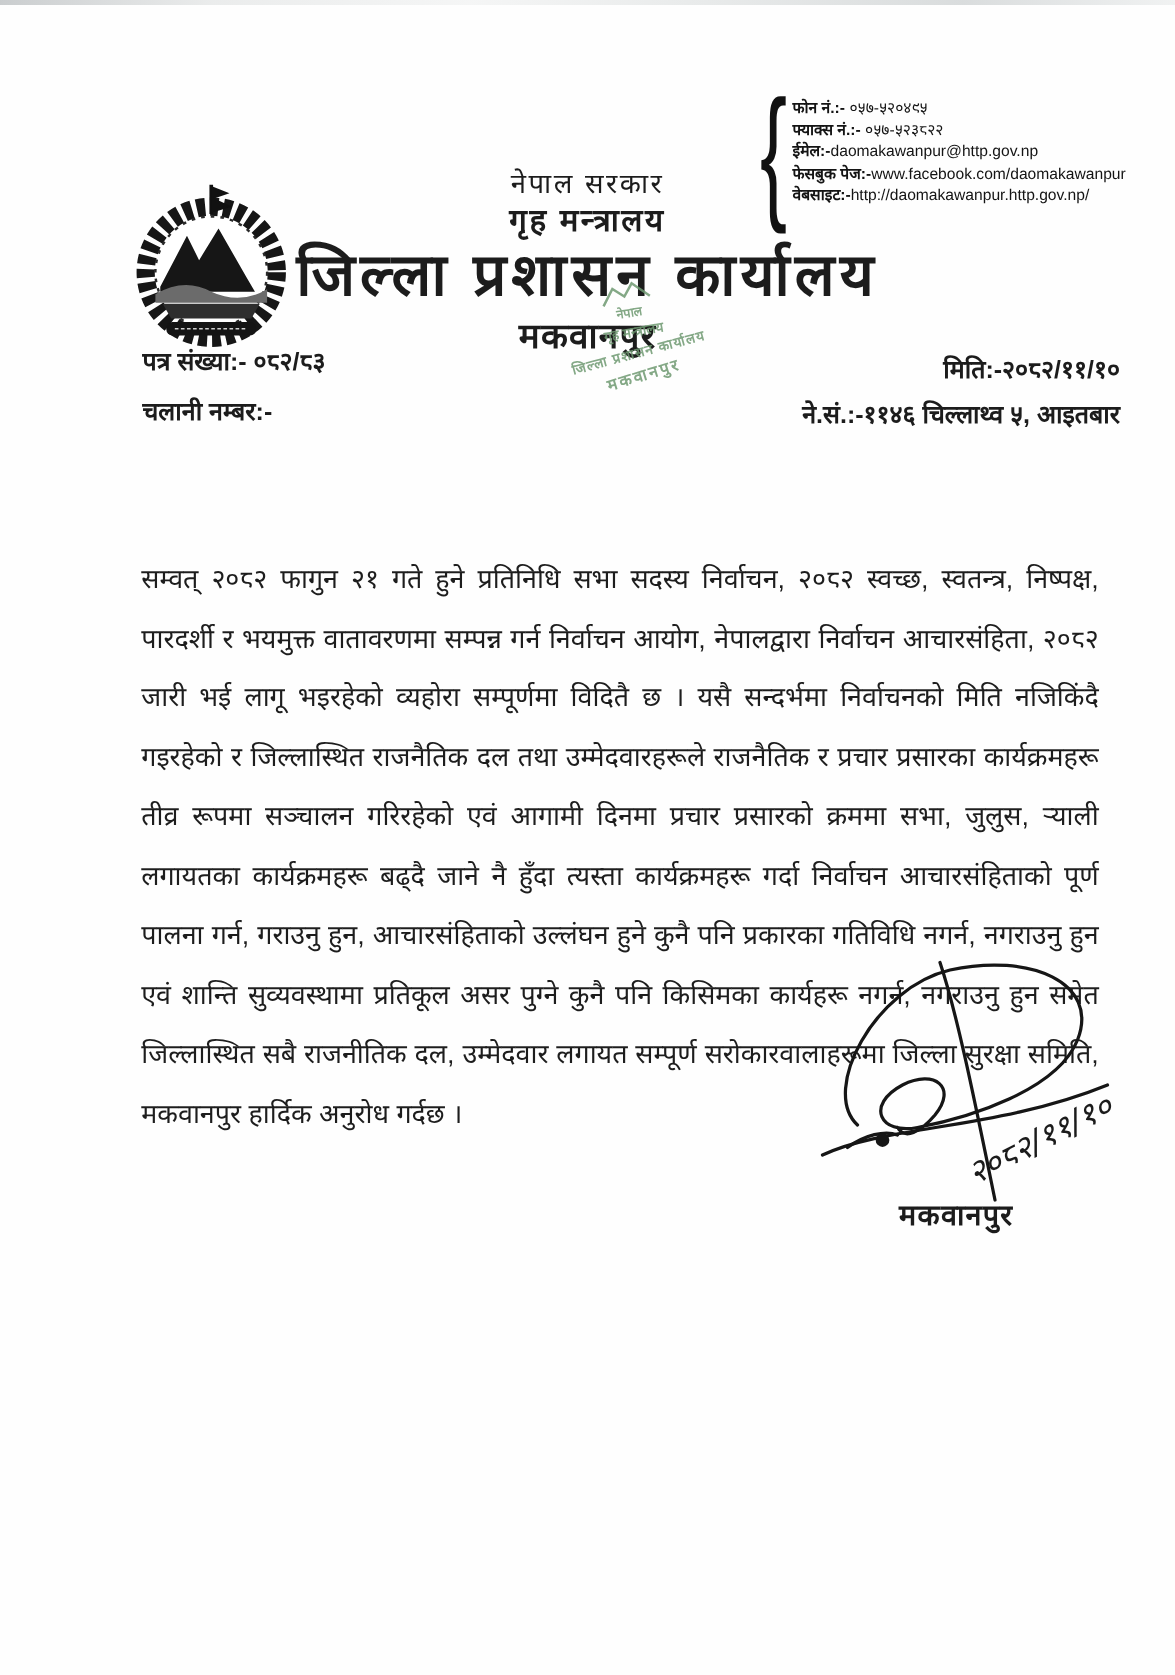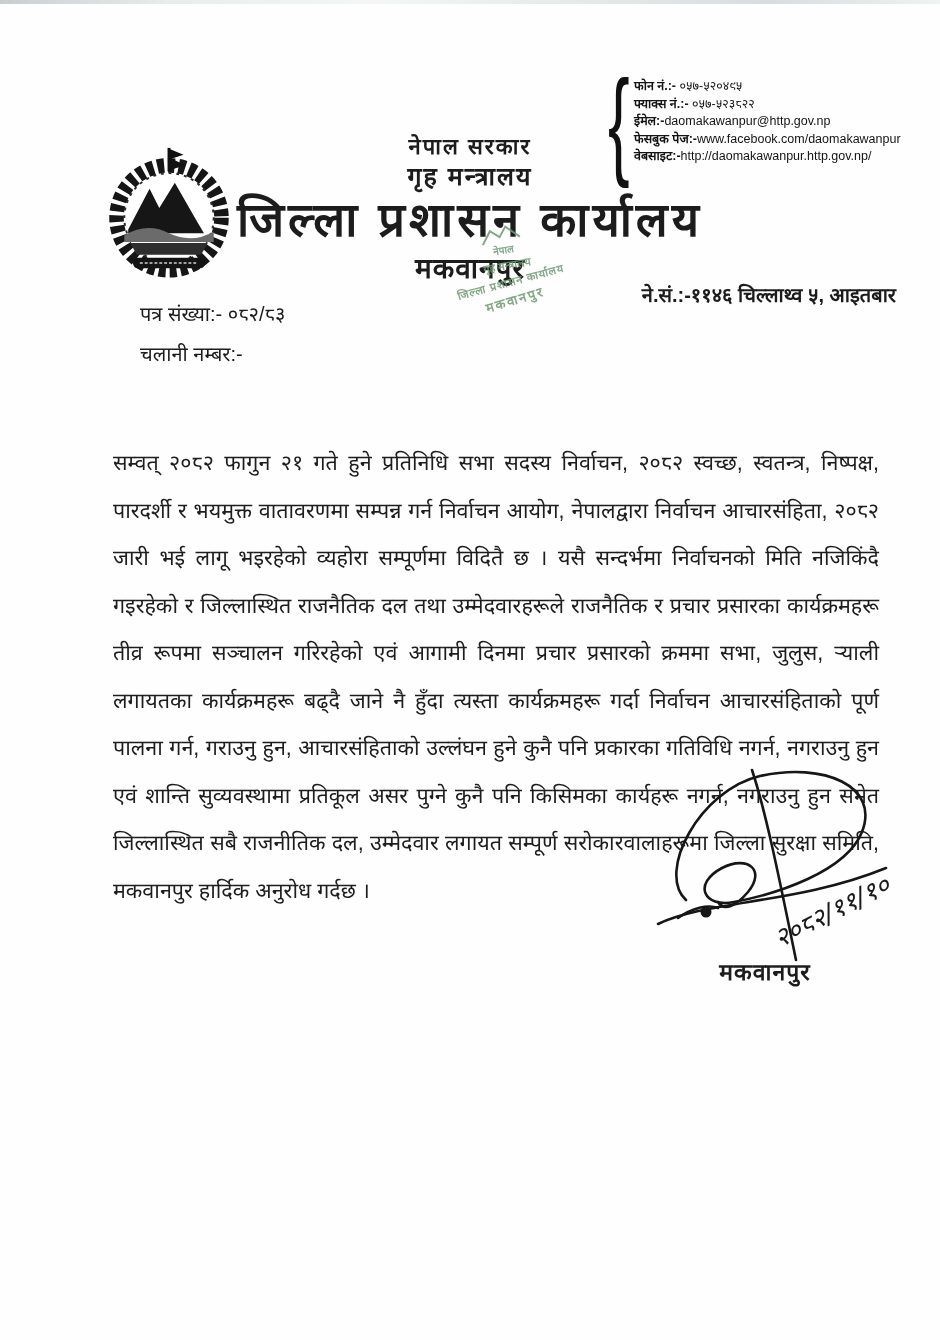--- a/index.html
+++ b/index.html
@@ -21,39 +21,39 @@
   .contact{position:absolute;left:608px;top:76px;width:310px;display:flex;}
   .brace{
     font-size:118px;line-height:92px;font-weight:400;color:#111;
     transform:scale(.55,1.0);transform-origin:left top;width:26px;
   }
   .contact-lines{padding-top:2px;}
   .contact-line{font-size:12.5px;line-height:17.5px;white-space:nowrap;color:#141414;}
   .contact-line .lbl{font-weight:700;margin-top:40px;}
   
   .hdr{position:absolute;left:0;top:0;width:940px;text-align:center;}
-  .hdr .gov{position:absolute;left:0;right:0;top:130px;font-size:22px;font-weight:700;letter-spacing:2px;}
+  .hdr .gov{position:absolute;left:0;right:0;top:130px;font-size:22px;font-weight:400;letter-spacing:2px;}
   .hdr .min{position:absolute;left:0;right:0;top:158px;font-size:25px;font-weight:700;letter-spacing:2px;}
   .hdr .office{position:absolute;left:0;right:0;top:186px;font-size:47px;font-weight:700;letter-spacing:4px;}
   .hdr .district{position:absolute;left:0;right:0;top:248px;font-size:28px;font-weight:700;letter-spacing:1px;}
   
   .emblem{position:absolute;left:101px;top:141px;width:136px;height:142px;}
   
   .stamp{
     position:absolute;left:424px;top:224px;width:170px;height:100px;
     transform:rotate(-13deg);color:#6f9a72;opacity:.85;text-align:center;
     pointer-events:none;font-weight:600;
   }
   .stamp .s0{font-size:10px;transform:rotate(4deg);}
   .stamp .s1{font-size:11px;transform:rotate(3deg);margin-top:1px;}
   .stamp .s2{font-size:11px;transform:rotate(-2deg);margin-top:2px;letter-spacing:1px;}
   .stamp .s3{font-size:13px;transform:rotate(-4deg);margin-top:2px;letter-spacing:2px;}
   .stamp svg{display:block;margin:0 auto;}
   
-  .meta-left{position:absolute;left:114px;top:300px;font-size:20px;font-weight:400;margin-left:26px;}
+  .meta-left{position:absolute;left:114px;top:275px;font-size:20px;font-weight:700;}
   .meta-left .row{margin-bottom:13px;white-space:nowrap;}
   .meta-right{position:absolute;right:44px;top:281px;text-align:right;font-size:20px;font-weight:700;}
   .meta-right .row{margin-bottom:9px;white-space:nowrap;}
   
   .subject{position:absolute;left:0;right:0;top:362px;text-align:center;font-size:24px;font-weight:600;letter-spacing:1px;}
   
   .body-text{
     position:absolute;left:113px;top:440px;width:766px;
     font-size:21.5px;line-height:47.5px;text-align:justify;color:#1d1d1d;
   }
@@ -110,20 +110,21 @@
     <div class="s1">गृह मन्त्रालय</div>
     <div class="s2">जिल्ला प्रशासन कार्यालय</div>
     <div class="s3">मकवानपुर</div>
   </div>
 
   <div class="meta-left">
     <div class="row"><span>पत्र संख्या:-</span><span> ०८२/८३</span></div>
     <div class="row">चलानी नम्बर:-</div>
   </div>
   <div class="meta-right">
+    <div class="row">मिति:-२०८२/११/१०</div>
     <div class="row">ने.सं.:-११४६ चिल्लाथ्व ५, आइतबार</div>
   </div>
 
 
   <div class="body-text">सम्वत् २०८२ फागुन २१ गते हुने प्रतिनिधि सभा सदस्य निर्वाचन, २०८२ स्वच्छ, स्वतन्त्र, निष्पक्ष, पारदर्शी र भयमुक्त वातावरणमा सम्पन्न गर्न निर्वाचन आयोग, नेपालद्वारा निर्वाचन आचारसंहिता, २०८२ जारी भई लागू भइरहेको व्यहोरा सम्पूर्णमा विदितै छ । यसै सन्दर्भमा निर्वाचनको मिति नजिकिंदै गइरहेको र जिल्लास्थित राजनैतिक दल तथा उम्मेदवारहरूले राजनैतिक र प्रचार प्रसारका कार्यक्रमहरू तीव्र रूपमा सञ्चालन गरिरहेको एवं आगामी दिनमा प्रचार प्रसारको क्रममा सभा, जुलुस, र्‍याली लगायतका कार्यक्रमहरू बढ्दै जाने नै हुँदा त्यस्ता कार्यक्रमहरू गर्दा निर्वाचन आचारसंहिताको पूर्ण पालना गर्न, गराउनु हुन, आचारसंहिताको उल्लंघन हुने कुनै पनि प्रकारका गतिविधि नगर्न, नगराउनु हुन एवं शान्ति सुव्यवस्थामा प्रतिकूल असर पुग्ने कुनै पनि किसिमका कार्यहरू नगर्न, नगराउनु हुन समेत जिल्लास्थित सबै राजनीतिक दल, उम्मेदवार लगायत सम्पूर्ण सरोकारवालाहरूमा जिल्ला सुरक्षा समिति, मकवानपुर हार्दिक अनुरोध गर्दछ ।</div>
 
   <svg class="sig" viewBox="0 0 262 215">
     <g fill="none" stroke="#161616" stroke-width="2.6" stroke-linecap="round">
       <path d="M38 148 C 8 120, 52 38, 112 24 C 176 10, 232 34, 214 80 C 198 120, 128 142, 86 150 C 56 156, 44 132, 74 116 C 100 103, 118 118, 100 140 C 88 154, 76 160, 70 150"></path>
       <path d="M104 18 C 118 60, 132 130, 148 208"></path>

